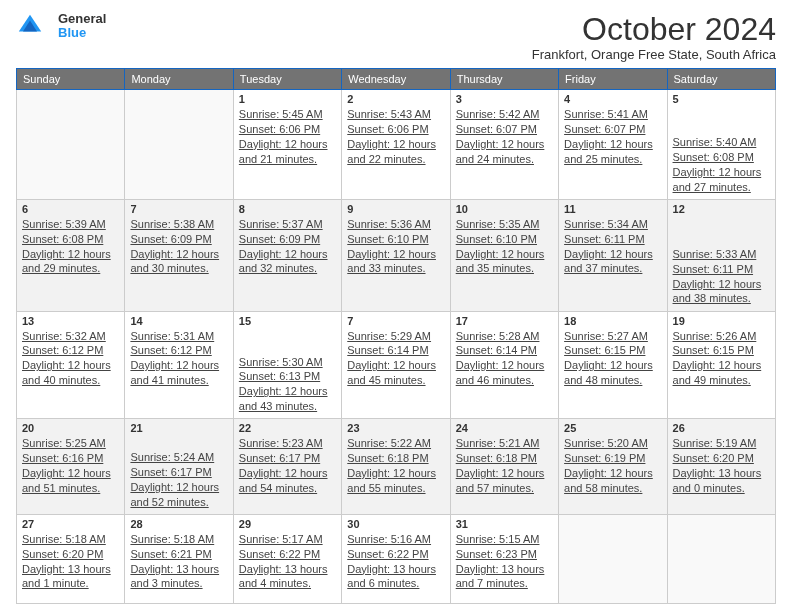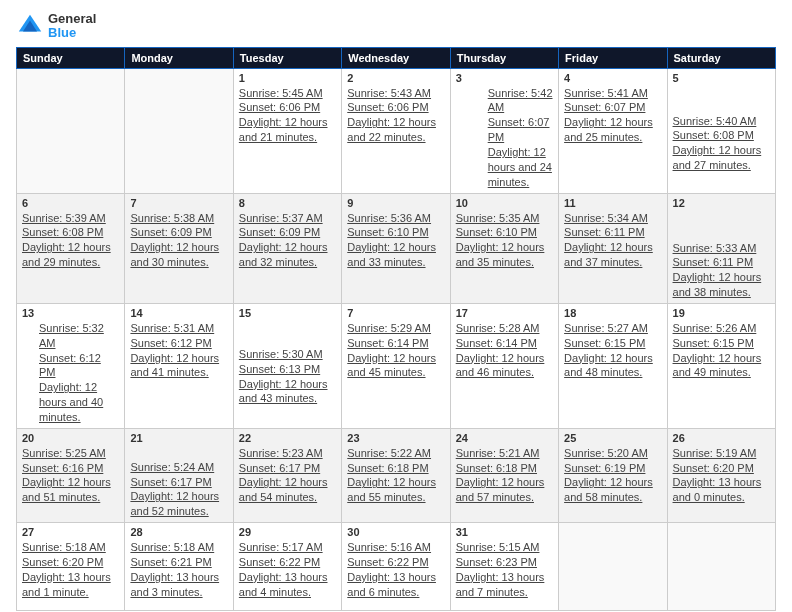--- a/index.html
+++ b/index.html
@@ -19,21 +19,21 @@
     }
     .header {
       display: flex;
       justify-content: space-between;
       align-items: flex-start;
       margin-bottom: 6px;
     }
     .logo {
       display: flex;
       align-items: center;
-      gap: 4px;
+      gap: 14px;
     }
     .logo-text {
       display: flex;
       flex-direction: column;
       font-size: 13px;
       font-weight: bold;
       line-height: 1.1;
     }
     .logo-text .general { color: #333; }
     .logo-text .blue { color: #2196F3; }
@@ -55,24 +55,24 @@
       color: #333;
     }
     .calendar {
       flex: 1;
       border: 1px solid #ccc;
       border-collapse: collapse;
       width: 100%;
       table-layout: fixed;
     }
     .calendar th {
-      background: #0f172a;
+      background: #737373;
       color: #fff;
       font-size: 11px;
-      font-weight: bold;
+      font-weight: normal;
       padding: 4px 6px;
       text-align: left;
       border: 1px solid #1565C0;
       margin-left: 32px;
     }
     .calendar td {
       border: 1px solid #ccc;
       vertical-align: top;
       padding: 3px 5px;
       font-size: 9.5px;
@@ -106,20 +106,24 @@
     <div class="logo">
       <svg class="logo-icon" viewBox="0 0 40 40">
         <polygon points="20,4 36,28 4,28" fill="#2196F3"></polygon>
         <polygon points="20,12 30,28 10,28" fill="#1565C0"></polygon>
       </svg>
       <div class="logo-text">
         <span class="general">General</span>
         <span class="blue">Blue</span>
       </div>
     </div>
+    <div class="title-block">
+      <div class="month-title">October 2024</div>
+      <div class="location">Frankfort, Orange Free State, South Africa</div>
+    </div>
   </div>
 
   <table class="calendar">
     <thead>
       <tr>
       <th>Sunday</th>
           <th>Monday</th>
           <th>Tuesday</th>
           <th>Wednesday</th>
           <th>Thursday</th>
@@ -138,21 +142,21 @@
 Daylight: 12 hours and 21 minutes.</div>
           </td>
           <td>
             <div class="day-num">2</div>
             <div class="day-info" style="white-space: pre-line;">Sunrise: 5:43 AM
 Sunset: 6:06 PM
 Daylight: 12 hours and 22 minutes.</div>
           </td>
           <td>
             <div class="day-num">3</div>
-            <div class="day-info" style="white-space: pre-line; margin-left: 32px;">Sunrise: 5:42 AM
+            <div class="day-info" style="white-space: pre-line;">Sunrise: 5:42 AM
 Sunset: 6:07 PM
 Daylight: 12 hours and 24 minutes.</div>
           </td>
           <td>
             <div class="day-num">4</div>
             <div class="day-info" style="white-space: pre-line;">Sunrise: 5:41 AM
 Sunset: 6:07 PM
 Daylight: 12 hours and 25 minutes.</div>
           </td>
           <td>
@@ -202,21 +206,21 @@
           <td>
             <div class="day-num">12</div>
             <div class="day-info" style="white-space: pre-line; margin-top: 32px;">Sunrise: 5:33 AM
 Sunset: 6:11 PM
 Daylight: 12 hours and 38 minutes.</div>
           </td>
         </tr>
         <tr>
           <td>
             <div class="day-num">13</div>
-            <div class="day-info" style="white-space: pre-line; margin-left: 17px;">Sunrise: 5:32 AM
+            <div class="day-info" style="white-space: pre-line;">Sunrise: 5:32 AM
 Sunset: 6:12 PM
 Daylight: 12 hours and 40 minutes.</div>
           </td>
           <td>
             <div class="day-num">14</div>
             <div class="day-info" style="white-space: pre-line;">Sunrise: 5:31 AM
 Sunset: 6:12 PM
 Daylight: 12 hours and 41 minutes.</div>
           </td>
           <td>

